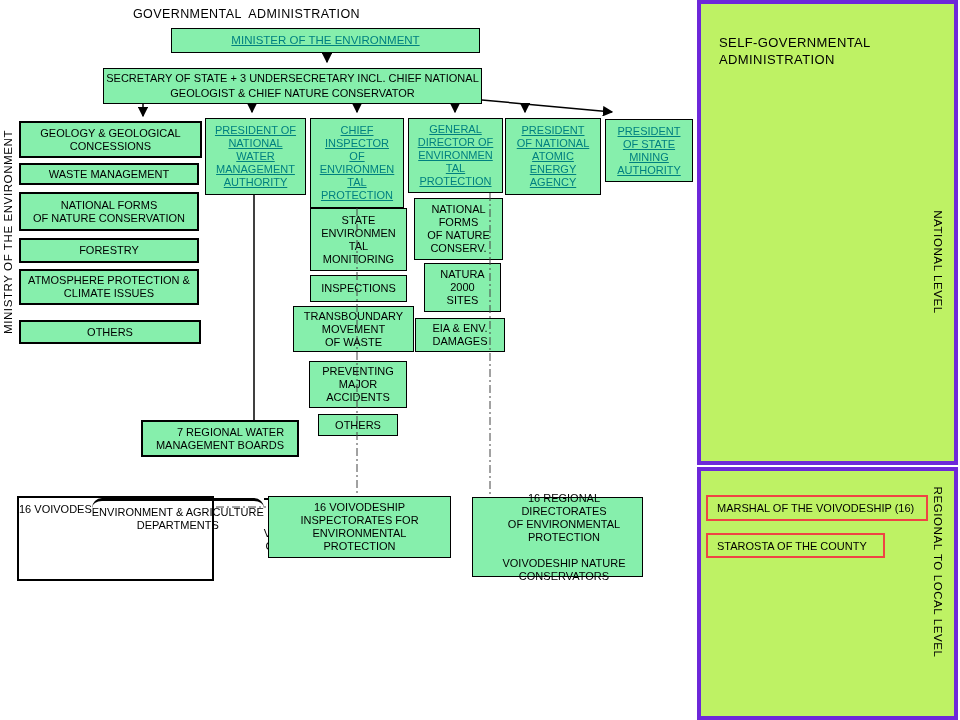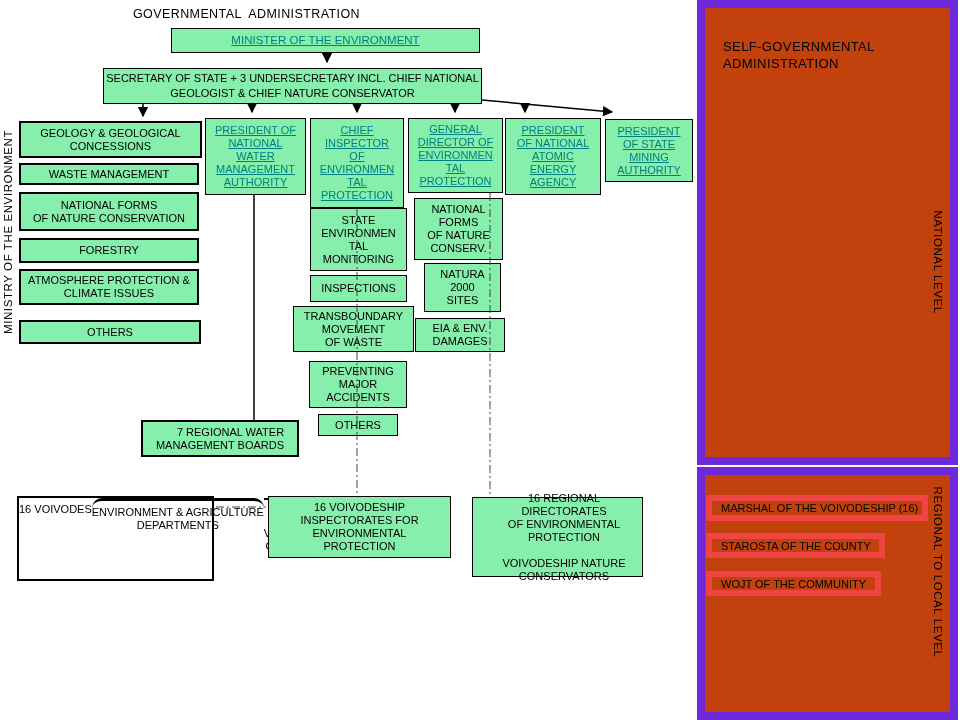--- a/index.html
+++ b/index.html
@@ -8,23 +8,23 @@
   .box{position:absolute;background:#86efac;border:1px solid #000;box-sizing:border-box;
        display:flex;align-items:center;justify-content:center;text-align:center;
        white-space:pre-line;font-size:11px;line-height:13px;z-index:2;}
   .b2{border-width:2px;}
   .teal{color:#008080;text-decoration:underline;}
   .title{position:absolute;font-size:12.5px;white-space:pre;letter-spacing:.4px;z-index:2;}
   .vlabel{position:absolute;white-space:nowrap;display:flex;align-items:center;
           justify-content:center;font-size:11.5px;letter-spacing:.6px;z-index:3;}
   .rotccw{transform:rotate(-90deg);}
   .rotcw{transform:rotate(90deg);}
-  .panel{position:absolute;background:#c2410c;border:8px solid #6d28d9;box-sizing:border-box;z-index:1;}
+  .panel{position:absolute;background:#bef264;border:4px solid #6d28d9;box-sizing:border-box;z-index:1;}
   .panel-title{position:absolute;font-size:13px;line-height:17px;white-space:pre-line;letter-spacing:.4px;}
-  .greenbox{position:absolute;border:6px solid #ef4444;box-sizing:border-box;display:flex;
+  .greenbox{position:absolute;border:2px solid #ef4444;box-sizing:border-box;display:flex;
             align-items:center;padding-left:9px;font-size:11px;z-index:2;background:transparent;}
   .stack{position:absolute;border:2px solid #000;box-sizing:border-box;background:#fff;
          display:flex;flex-direction:row;z-index:2;font-size:11px;line-height:13px;}
   .stack .row{display:flex;align-items:center;justify-content:center;text-align:center;
               white-space:pre-line;flex:0 0 auto;}
   svg.overlay{position:absolute;left:0;top:0;z-index:10;pointer-events:none;}
 </style>
 </head>
 <body>
 
@@ -121,21 +121,20 @@
     <div class="panel-title" style="left:18px;top:30px;">SELF-GOVERNMENTAL
 ADMINISTRATION</div>
   </div>
   <div class="panel" style="left:697px;top:467px;width:261px;height:253px;"></div>
 
   <div class="vlabel rotcw" style="left:883px;top:254px;width:110px;height:16px;">NATIONAL LEVEL</div>
   <div class="vlabel rotcw" style="left:853px;top:564px;width:170px;height:16px;">REGIONAL TO LOCAL LEVEL</div>
 
   <div class="greenbox" style="left:706px;top:495px;width:222px;height:26px;">MARSHAL OF THE VOIVODESHIP (16)</div>
   <div class="greenbox" style="left:706px;top:533px;width:179px;height:25px;">STAROSTA OF THE COUNTY</div>
-  <div class="greenbox" style="left:706px;top:571px;width:175px;height:25px;">WOJT OF THE COMMUNITY</div>
 
   <svg class="overlay" width="960" height="720">
     <defs>
       <marker id="ah" viewBox="0 0 8 8" refX="7" refY="4" markerWidth="7" markerHeight="7" orient="auto">
         <path d="M0,0 L8,4 L0,8 z" fill="#000"></path>
       </marker>
     </defs>
 
     <line x1="327" y1="53" x2="327" y2="62" stroke="#000" stroke-width="1.5" marker-end="url(#ah)"></line>
 

